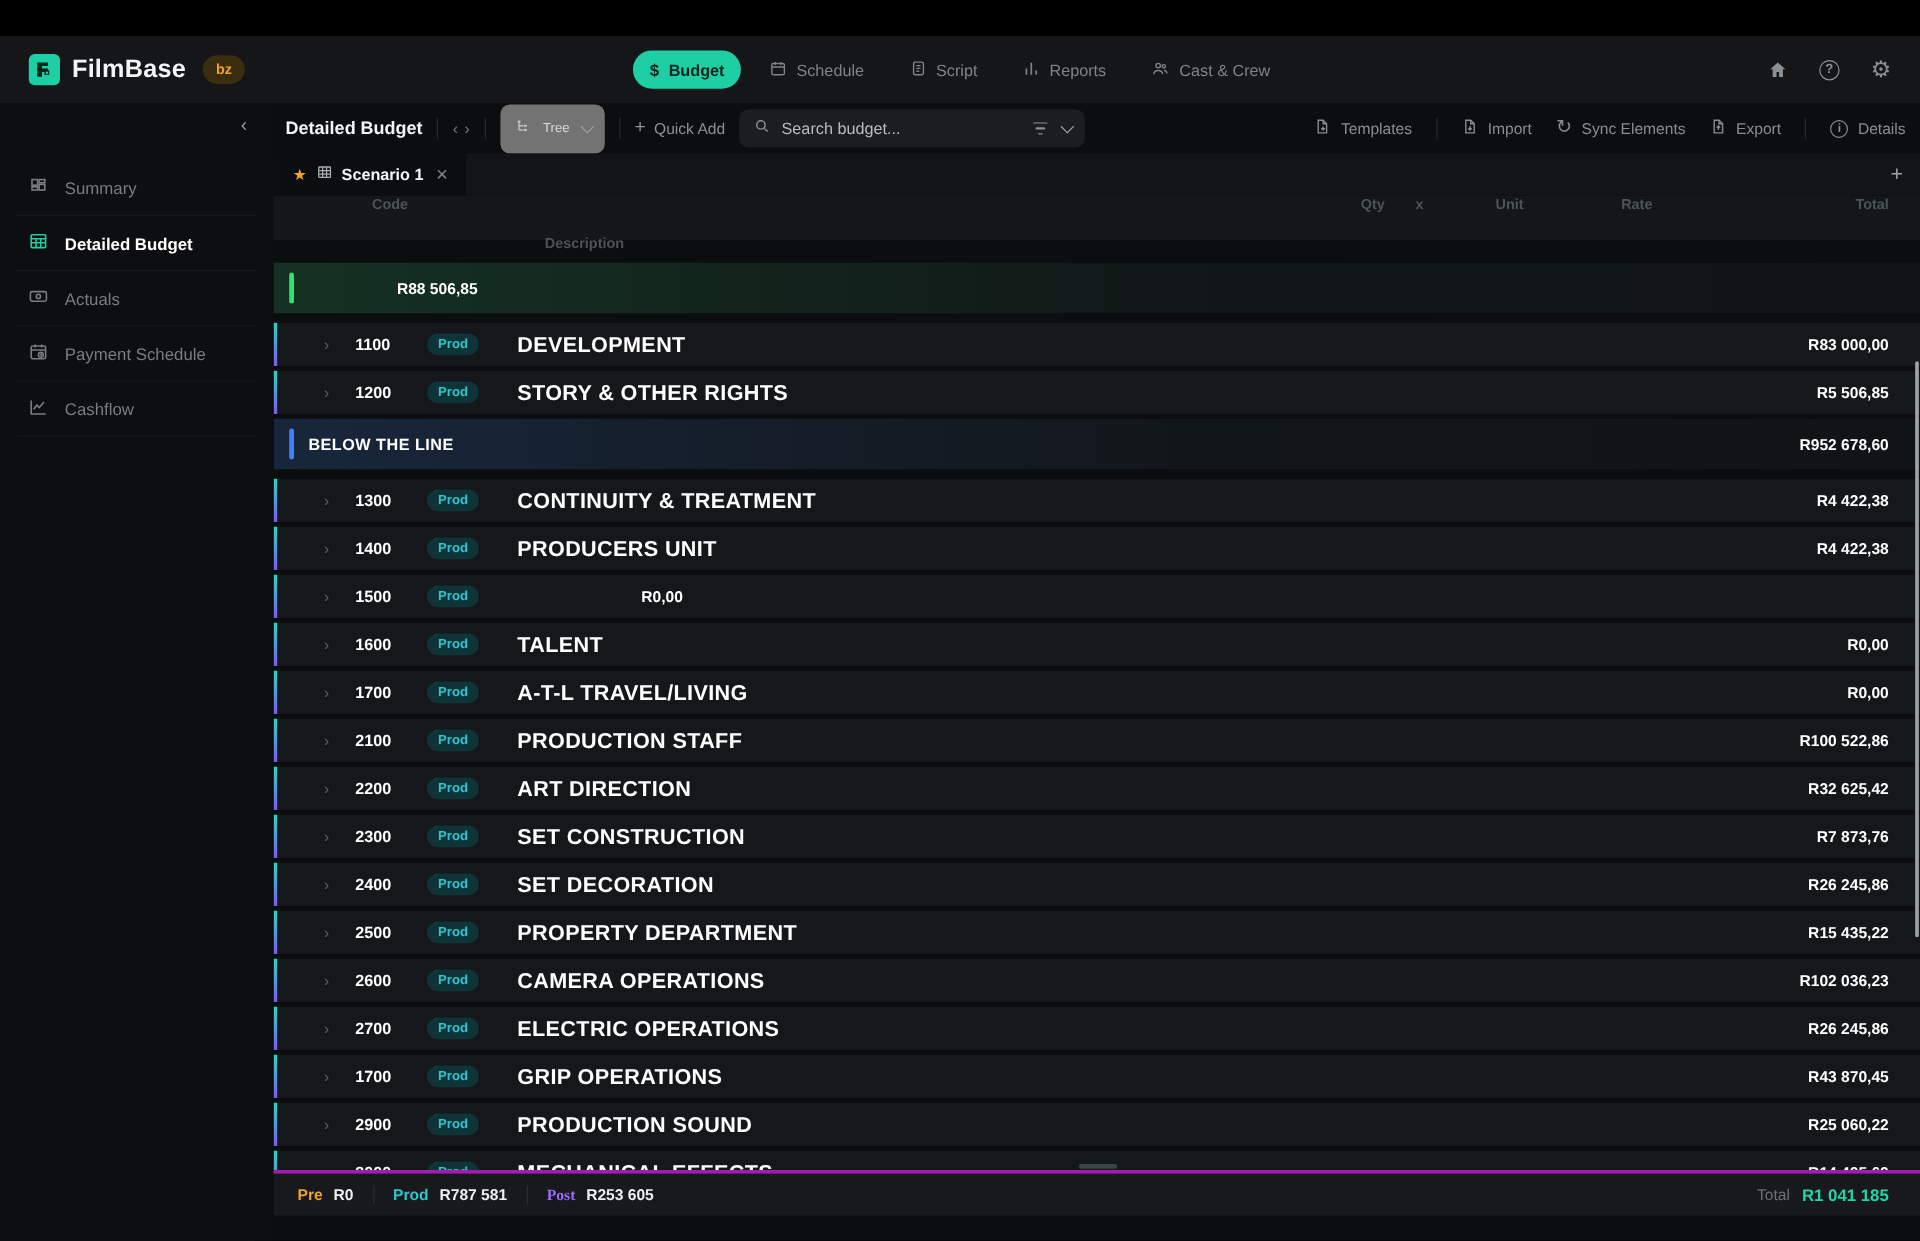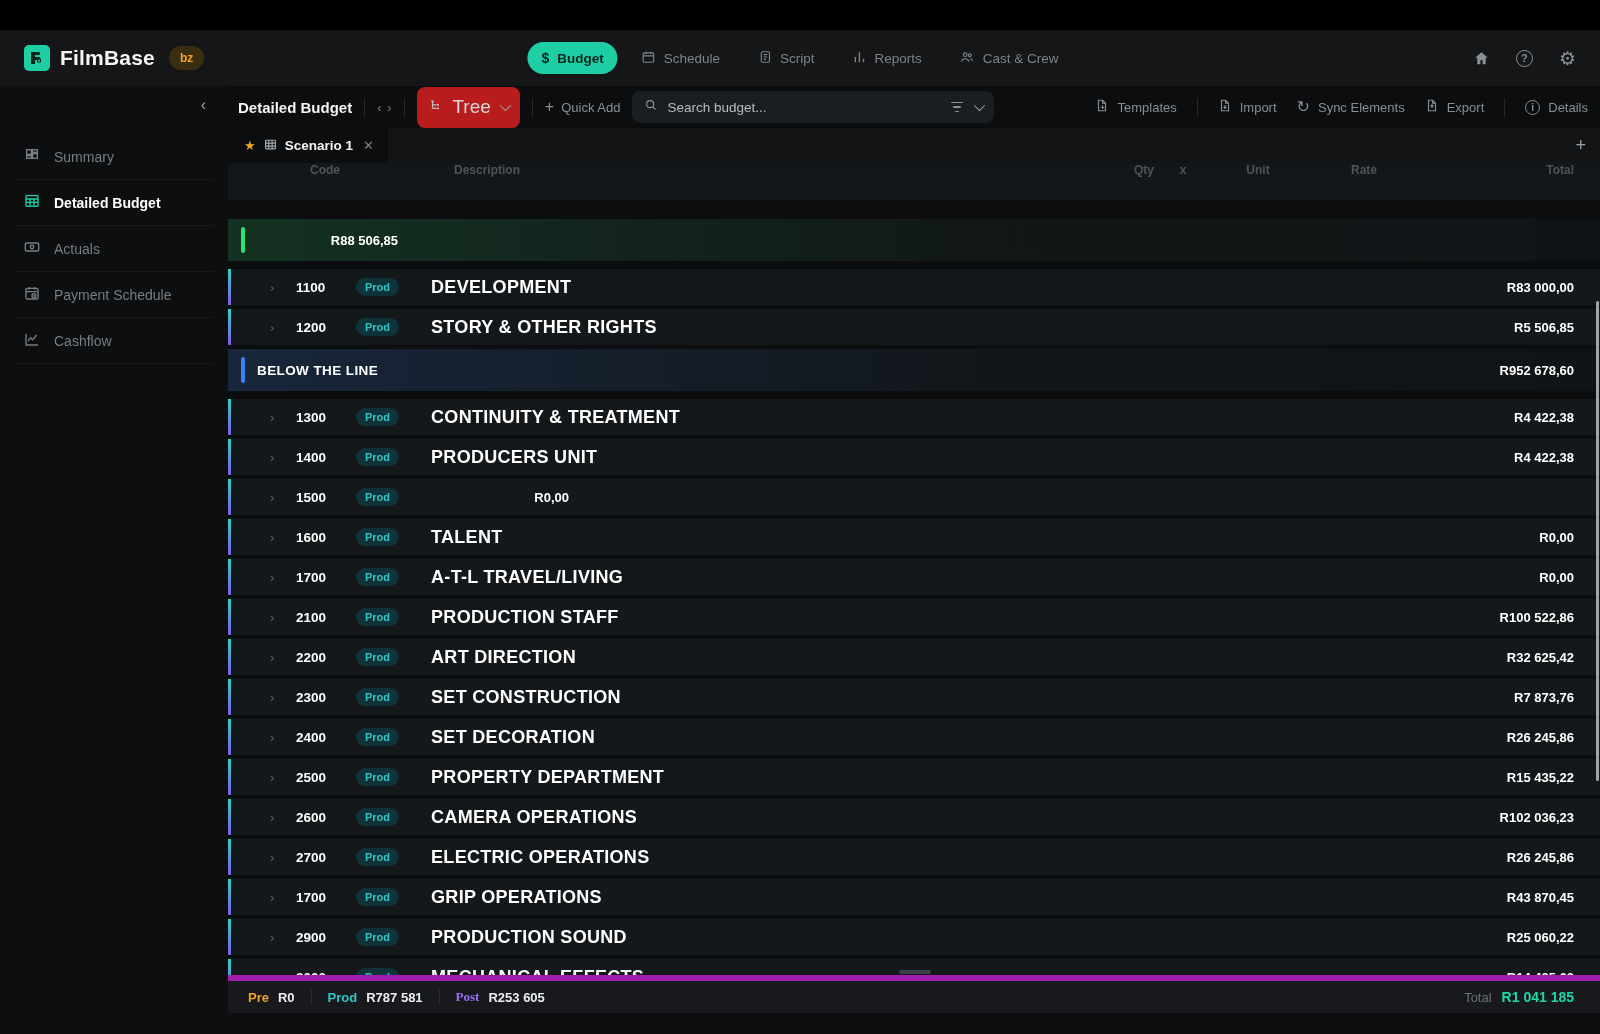--- a/index.html
+++ b/index.html
@@ -37,26 +37,26 @@
   .side-item.active { color:#fff; font-weight:bold; }
   .side-item.active svg { stroke:#1ecfa5; }
 
   .main { flex:1; display:flex; flex-direction:column; background:#0b0d0e; position:relative; }
 
   
   .toolbar { height:42px; display:flex; align-items:center; padding:0 12px 0 10px; gap:12px; }
   .tb-title { color:#f2f4f5; font-size:15px; font-weight:bold; white-space:nowrap; }
   .vsep { width:1px; height:18px; background:#26292c; flex:none; }
   .code-toggle { color:#787d81; font-size:13px; letter-spacing:1px; cursor:pointer; }
-  .tree-select { display:flex; align-items:center; gap:9px; background:#b91c1c; border-radius:8px; height:41px; padding:0 12px; color:#d6d9db; font-size:19px; cursor:pointer; }
+  .tree-select { display:flex; align-items:center; gap:9px; background:#737373; border-radius:8px; height:41px; padding:0 12px; color:#d6d9db; font-size:11px; cursor:pointer; }
   .tree-select svg { stroke:#c0c4c7; }
   .chev-down { width:8px; height:8px; border-right:1.6px solid #9aa0a4; border-bottom:1.6px solid #9aa0a4; transform:rotate(45deg) translateY(-2px); }
   .quick-add { display:flex; align-items:center; gap:7px; color:#8b9094; font-size:13px; cursor:pointer; white-space:nowrap; }
   .plus { font-size:16px; line-height:1; }
-  .searchbox { display:flex; align-items:center; gap:9px; background:#1b1e20; border-radius:8px; height:32px; width:362px; padding:0 12px; }
+  .searchbox { display:flex; align-items:center; gap:9px; background:#1b1e20; border-radius:8px; height:32px; width:288px; padding:0 12px; }
   .searchbox svg { stroke:#8b9094; flex:none; }
   .searchbox input { flex:1; background:transparent; border:0; outline:0; color:#cfd3d6; font-size:13.5px; font-family:"Liberation Sans", sans-serif; }
   .searchbox input::placeholder { color:#b9bdc0; }
   .filter-icon { display:flex; flex-direction:column; gap:3px; align-items:center; cursor:pointer; }
   .filter-icon i { display:block; height:1.6px; background:#8b9094; border-radius:1px; }
   .filter-icon i:nth-child(1){width:12px} .filter-icon i:nth-child(2){width:8px} .filter-icon i:nth-child(3){width:4px}
   .search-dd { margin-left:2px; }
   .tb-right { margin-left:auto; display:flex; align-items:center; gap:20px; }
   .tb-btn { display:flex; align-items:center; gap:8px; color:#888d91; font-size:13px; cursor:pointer; white-space:nowrap; }
   .tb-btn svg { stroke:#888d91; }
@@ -68,21 +68,21 @@
   .scenario-tab { height:35px; background:#0b0d0e; display:flex; align-items:center; gap:8px; padding:0 14px 0 16px; cursor:pointer; }
   .star { color:#f0a32a; font-size:13px; }
   .scenario-tab svg { stroke:#a7acb0; }
   .scenario-label { color:#f2f4f5; font-size:13.5px; font-weight:bold; }
   .tab-close { color:#7e8387; font-size:13px; margin-left:2px; cursor:pointer; }
   .tab-add { position:absolute; right:14px; color:#9aa0a4; font-size:18px; cursor:pointer; }
 
   
   .thead { height:37px; background:#141719; display:flex; align-items:flex-start; font-size:12px; font-weight:bold; color:#4e5357; }
   .th-code { width:96px; margin-left:82px; }
-  .th-desc { flex:1; margin-left:48px; }
+  .th-desc { flex:1; margin-left:48px;margin-top:33px; }
   .th-qty { width:54px; text-align:right; }
   .th-x { width:58px; text-align:center; }
   .th-unit { width:92px; text-align:center; }
   .th-rate { width:120px; text-align:center; }
   .th-total { width:150px; text-align:right; margin-right:26px; }
 
   .rows { height:775px; overflow:hidden; padding-top:15px; }
   .row { position:relative; height:36px; background:#15181a; display:flex; align-items:center; margin:0 0 4px 0; }
   .row-bar { position:absolute; left:0; top:0; bottom:0; width:3px; background:linear-gradient(180deg,#2dd4bf,#7c5cf0); }
   .row-chev { width:14px; margin-left:42px; color:#5c6165; font-size:13px; flex:none; }
@@ -98,21 +98,21 @@
   .section.green .sec-bar { background:#2fe271; }
   .section.blue  .sec-bar { background:#3b82f6; }
   .sec-label { margin-left:29px; color:#fff; font-size:13.5px; font-weight:bold; letter-spacing:.4px; flex:1; }
   .sec-total { width:170px; text-align:right; margin-right:26px; color:#fff; font-size:13px; font-weight:bold; }
 
   
   .vscroll { position:absolute; right:1px; top:215px; width:3px; height:480px; background:#b9bec2; border-radius:2px; opacity:.85; }
   .hscroll { position:absolute; left:671px; bottom:60px; width:32px; height:4px; background:#3c4145; border-radius:2px; }
 
   
-  .footer { height:38px; background:#17191c; border-top:6px solid #a21caf; display:flex; align-items:center; padding:0 26px 0 20px; gap:16px; }
+  .footer { height:38px; background:#17191c; border-top:3px solid #a21caf; display:flex; align-items:center; padding:0 26px 0 20px; gap:16px; }
   .fseg { display:flex; align-items:center; gap:9px; font-size:13px; }
   .fseg .flabel { font-weight:bold; }
   .fseg .fval { color:#eceeef; font-weight:bold; }
   .flabel.pre { color:#f0a32a; } .flabel.prod { color:#2fc6c9; } .flabel.post { color:#9b6cf5;font-family:Liberation Serif, serif; }
   .fsep { width:1px; height:16px; background:#2b2e31; }
   .ftotal { margin-left:auto; display:flex; align-items:center; gap:10px; font-size:13px; }
   .ftotal .tlabel { color:#6b7176; }
   .ftotal .tval { color:#1fd6a6; font-weight:bold; font-size:14px; }
 </style>
 </head>

